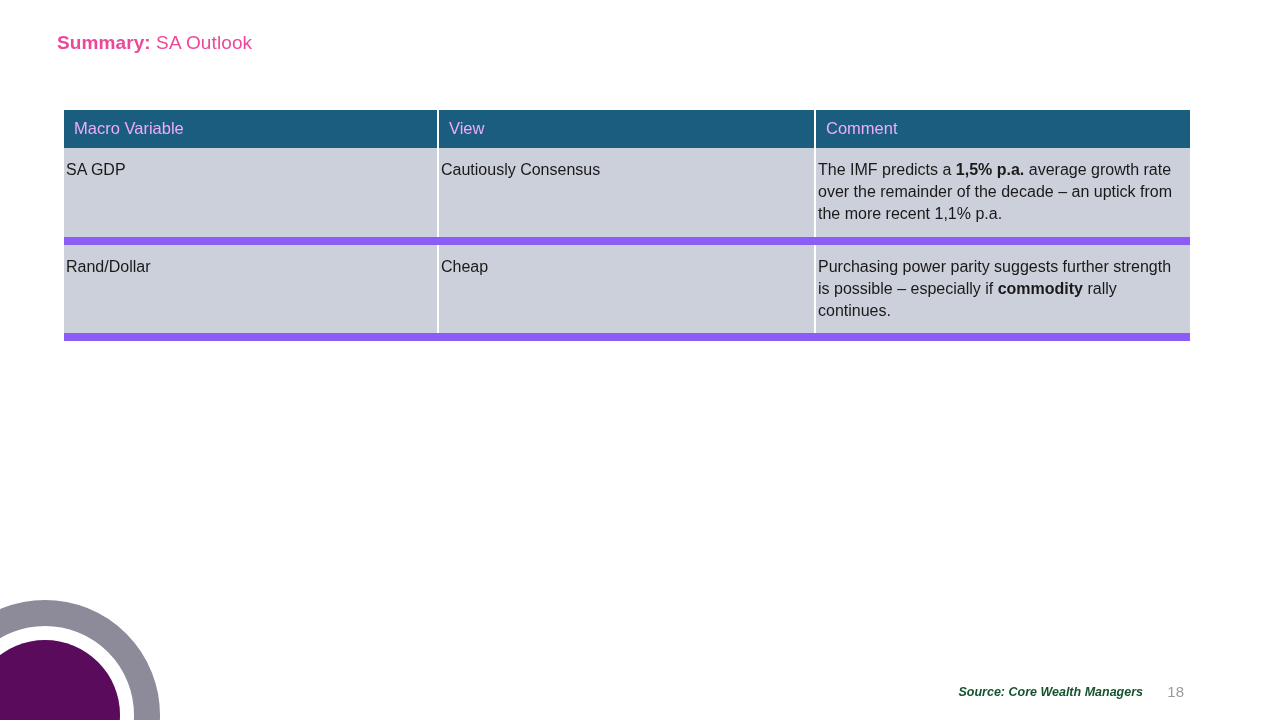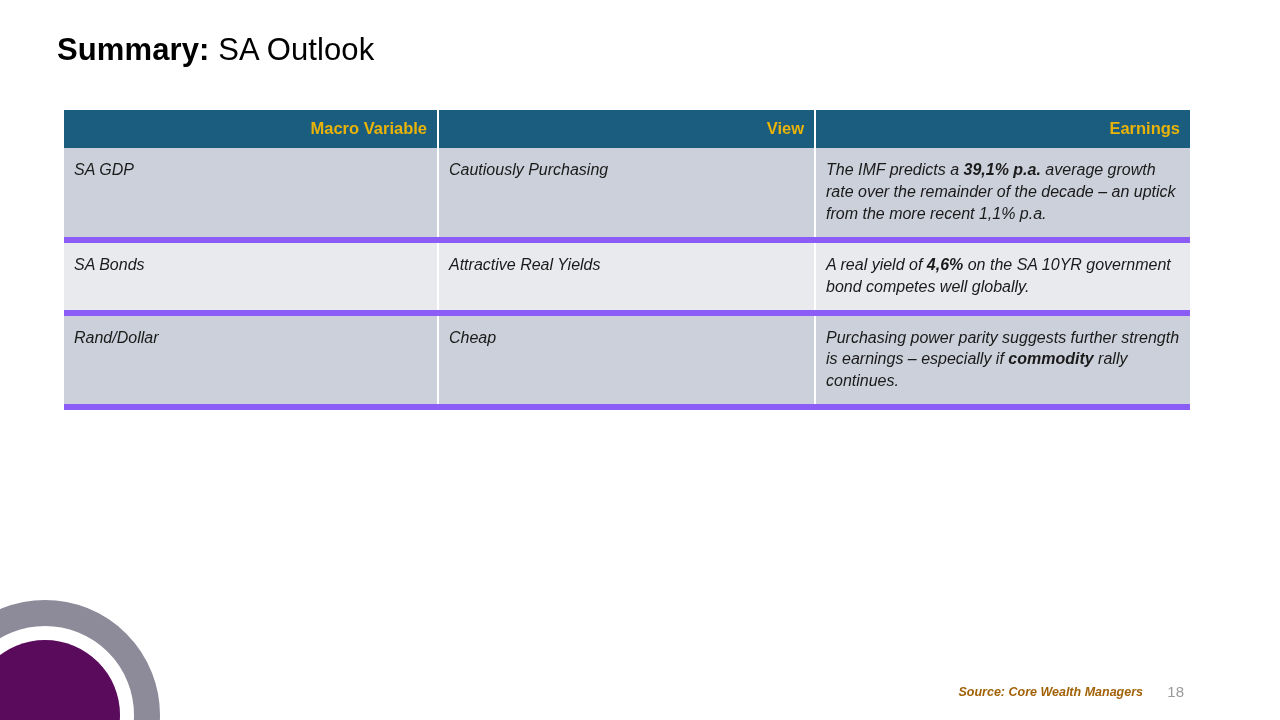--- a/index.html
+++ b/index.html
@@ -42,22 +42,22 @@
     height: 150px;
     border-radius: 50%;
     background: #5b0b5b;
   }
 
   
   .slide-title {
     position: absolute;
     left: 57px;
     top: 32px;
-    font-size: 31px;
-    color: #000000;
+    font-size: 19px;
+    color: #ec4899;
     letter-spacing: 0.1px;
     white-space: nowrap;
   }
   .slide-title .strong {
     font-weight: bold;
   }
   .slide-title .light {
     font-weight: normal;
   }
 
@@ -68,60 +68,59 @@
     top: 110px;
     width: 1062px;
   }
   table.summary {
     border-collapse: collapse;
     width: 100%;
     table-layout: fixed;
   }
   table.summary th {
     background: #1b5d7e;
-    color: #eab308;
+    color: #f0abfc;
     font-size: 16.5px;
-    font-weight: bold;
-    text-align: right;
+    font-weight: normal;
+    text-align: left;
     padding: 9px 10px 10px 10px;
     border-right: 2px solid #ffffff;
     vertical-align: middle;
   }
   table.summary th:last-child { border-right: none; }
 
   table.summary td {
     font-size: 16px;
     color: #1a1a1a;
     vertical-align: top;
-    padding: 11px 10px 12px 10px;
+    padding: 11px 10px 12px 2px;
     border-right: 2px solid #ffffff;
-    border-bottom: 6px solid #8b5cf6;
+    border-bottom: 8px solid #8b5cf6;
     line-height: 1.37;
-    font-style: italic;
   }
   table.summary td:last-child { border-right: none; }
 
   tr.row-odd td { background: #ccd0da; }
   tr.row-even td { background: #e8eaee; }
 
   .col-var { width: 353px; }
   .col-view { width: 355px; }
   .col-comment { width: 354px; }
 
   td b { font-weight: bold; }
 
   
   .source {
     position: absolute;
     right: 137px;
     bottom: 21px;
     font-size: 12.5px;
     font-style: italic;
     font-weight: bold;
-    color: #a16207;
+    color: #14532d;
     white-space: nowrap;
   }
   .page-number {
     position: absolute;
     right: 96px;
     bottom: 20px;
     font-size: 15px;
     color: #9a9a9a;
     margin-top: 45px;
   }
@@ -137,37 +136,32 @@
 <div class="slide-title">
   <span class="strong">Summary:</span><span class="light"> SA Outlook</span>
 </div>
 
 <div class="table-wrap">
   <table class="summary">
     <thead>
       <tr>
         <th class="col-var">Macro Variable</th>
         <th class="col-view">View</th>
-        <th class="col-comment">Earnings</th>
+        <th class="col-comment">Comment</th>
       </tr>
     </thead>
     <tbody id="table-body">
         <tr class="row-odd">
           <td class="col-var">SA GDP</td>
-          <td class="col-view">Cautiously Purchasing</td>
-          <td class="col-comment"><span>The IMF predicts a </span><b>39,1% p.a.</b><span> average growth rate over the remainder of the decade – an uptick from the more recent 1,1% p.a.</span></td>
-        </tr>
-        <tr class="row-even">
-          <td class="col-var">SA Bonds</td>
-          <td class="col-view">Attractive Real Yields</td>
-          <td class="col-comment"><span>A real yield of </span><b>4,6%</b><span> on the SA 10YR government bond competes well globally.</span></td>
+          <td class="col-view">Cautiously Consensus</td>
+          <td class="col-comment"><span>The IMF predicts a </span><b>1,5% p.a.</b><span> average growth rate over the remainder of the decade – an uptick from the more recent 1,1% p.a.</span></td>
         </tr>
         <tr class="row-odd">
           <td class="col-var">Rand/Dollar</td>
           <td class="col-view">Cheap</td>
-          <td class="col-comment"><span>Purchasing power parity suggests further strength is earnings – especially if </span><b>commodity</b><span> rally continues.</span></td>
+          <td class="col-comment"><span>Purchasing power parity suggests further strength is possible – especially if </span><b>commodity</b><span> rally continues.</span></td>
         </tr>
       </tbody>
   </table>
 </div>
 
 <div class="source">Source: Core Wealth Managers</div>
 <div class="page-number">18</div>
 
 </body></html>

